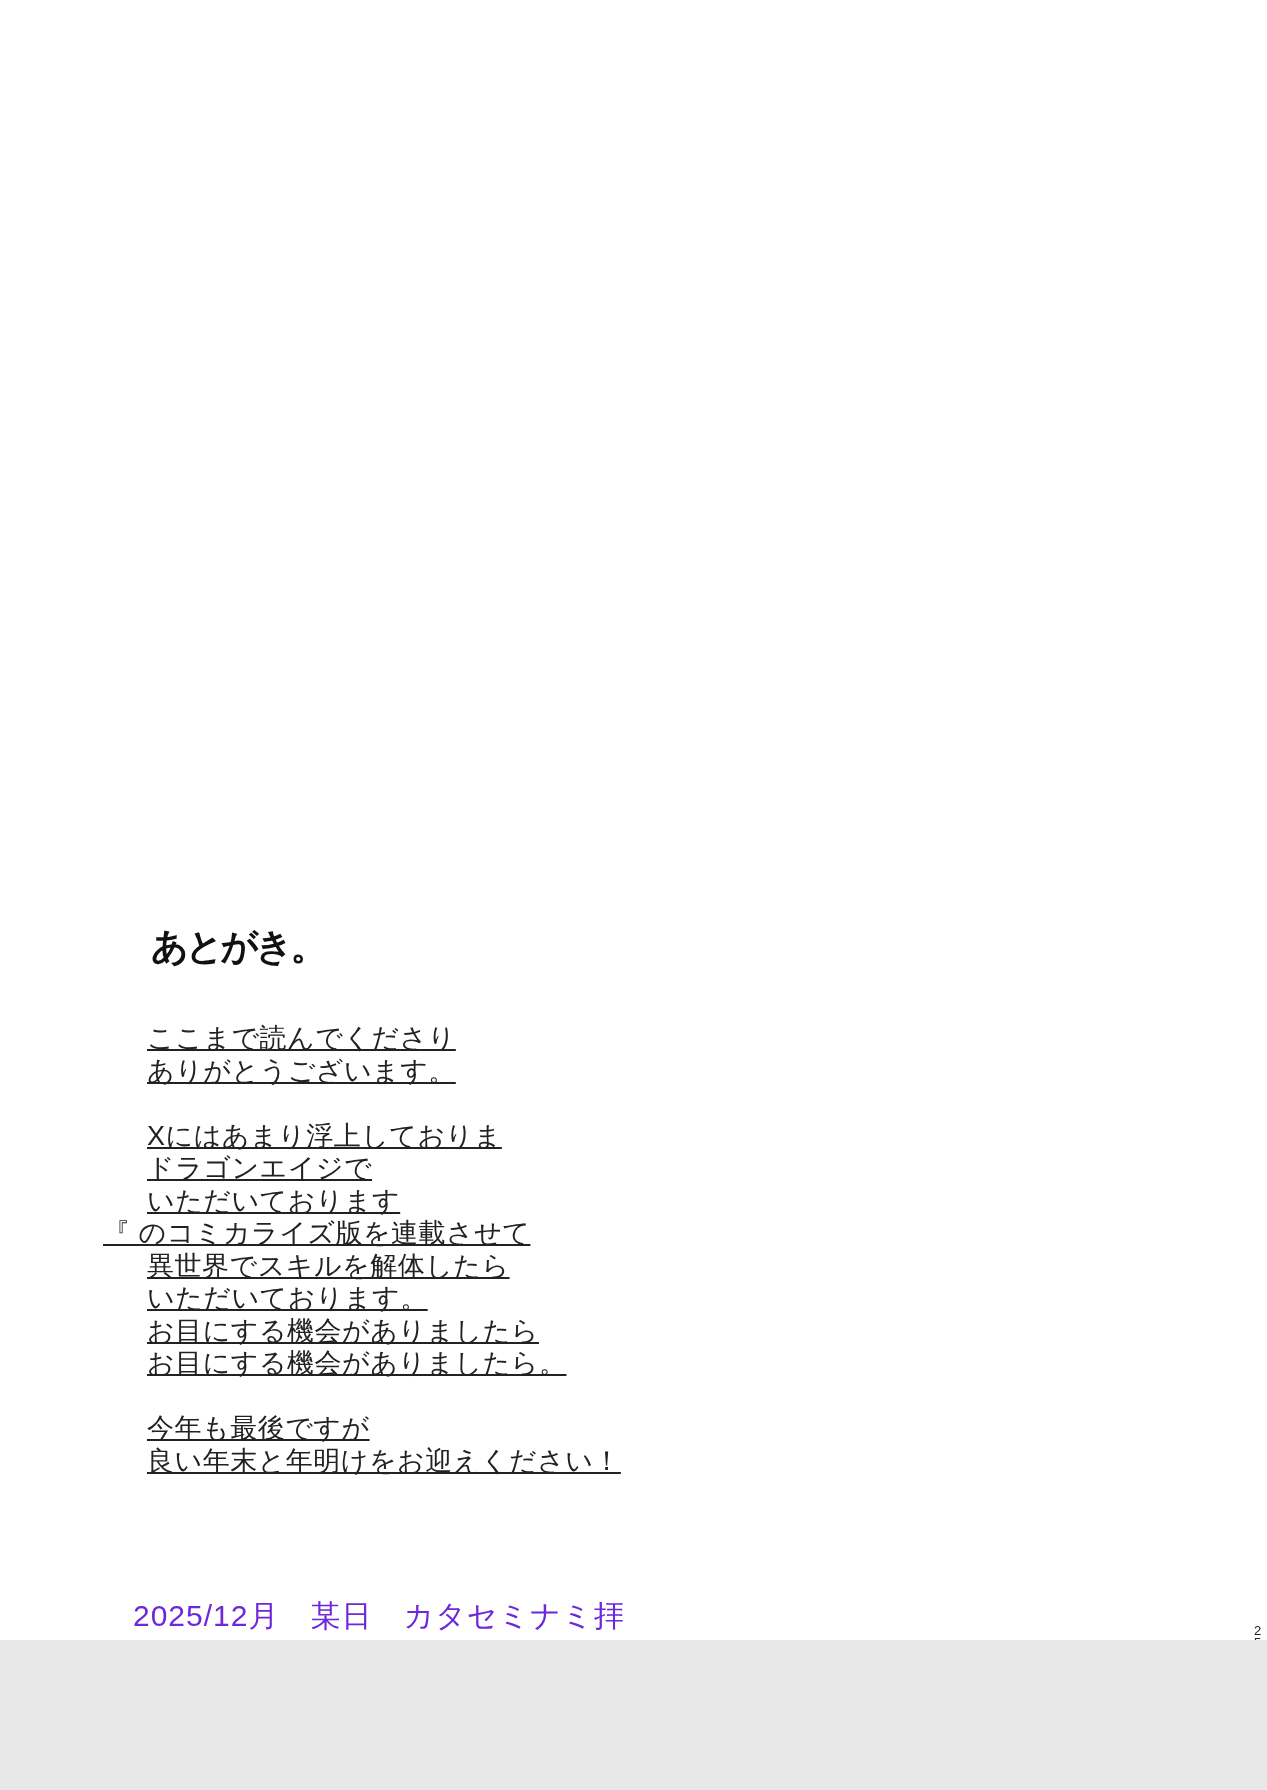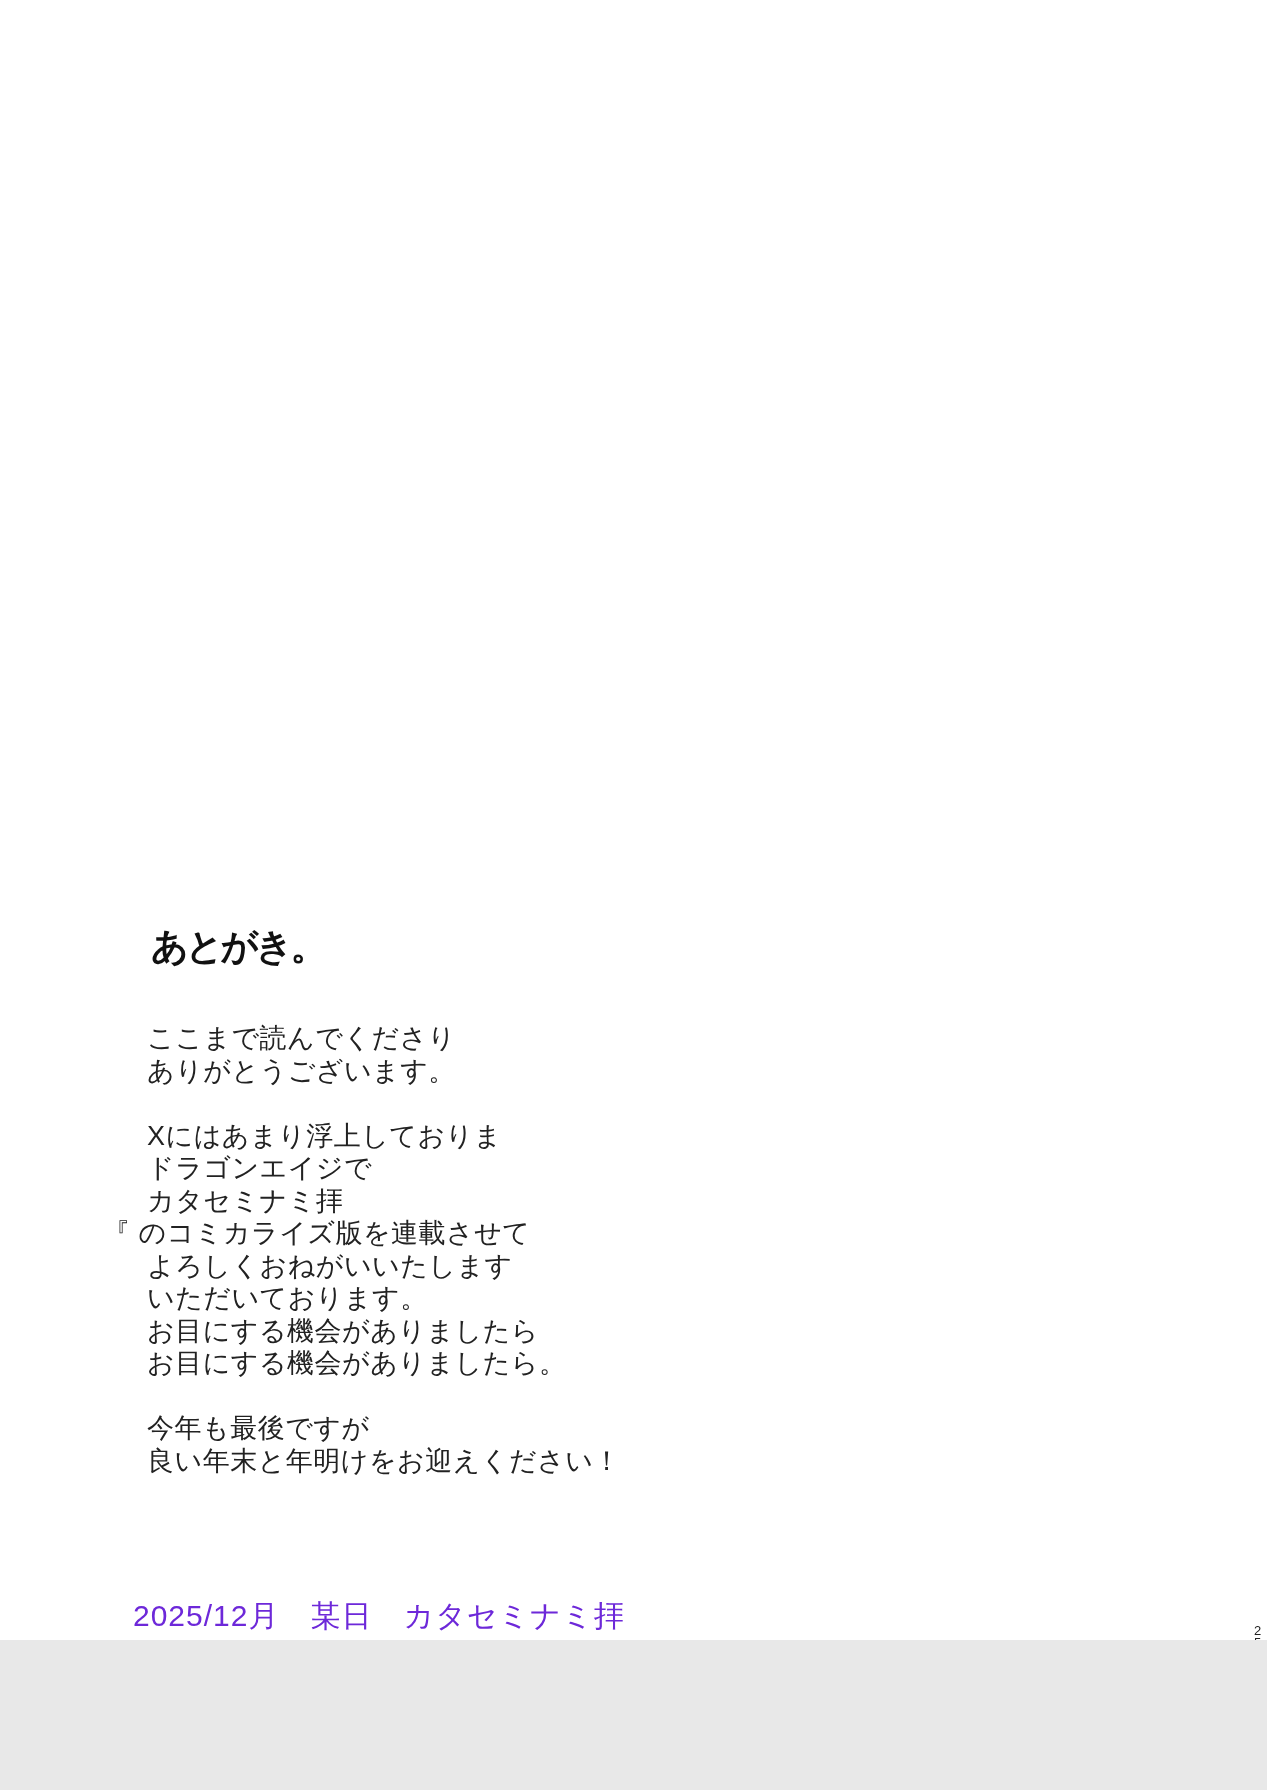--- a/index.html
+++ b/index.html
@@ -34,20 +34,21 @@
     left: 147px;
     top: 1022px;
     font-size: 27px;
     line-height: 32.5px;
     letter-spacing: 0.5px;
     color: #222222;
   }
   .body-line {
     min-height: 32.5px;
     white-space: pre;
+    text-decoration: underline;
   }
   .body-line.outdent {
     margin-left: -44px;
   }
   .body-line.indent {
     padding-left: 9px;
   }
   .signature {
     position: absolute;
     left: 133px;
@@ -77,23 +78,23 @@
 <div class="page">
 
   <h1 class="heading">あとがき。</h1>
 
   <div class="body-block">
     <div class="body-line">ここまで読んでくださり</div>
     <div class="body-line">ありがとうございます。</div>
     <div class="body-line"></div>
     <div class="body-line">Xにはあまり浮上しておりま</div>
     <div class="body-line">ドラゴンエイジで</div>
-    <div class="body-line">カタセミナミ拝</div>
+    <div class="body-line">いただいております</div>
     <div class="body-line outdent">『 のコミカライズ版を連載させて</div>
-    <div class="body-line">よろしくおねがいいたします</div>
+    <div class="body-line">異世界でスキルを解体したら</div>
     <div class="body-line">いただいております。</div>
     <div class="body-line">お目にする機会がありましたら</div>
     <div class="body-line">お目にする機会がありましたら。</div>
     <div class="body-line"></div>
     <div class="body-line">今年も最後ですが</div>
     <div class="body-line">良い年末と年明けをお迎えください！</div>
   </div>
 
   <div class="signature">2025/12月　某日　カタセミナミ拝</div>
 

